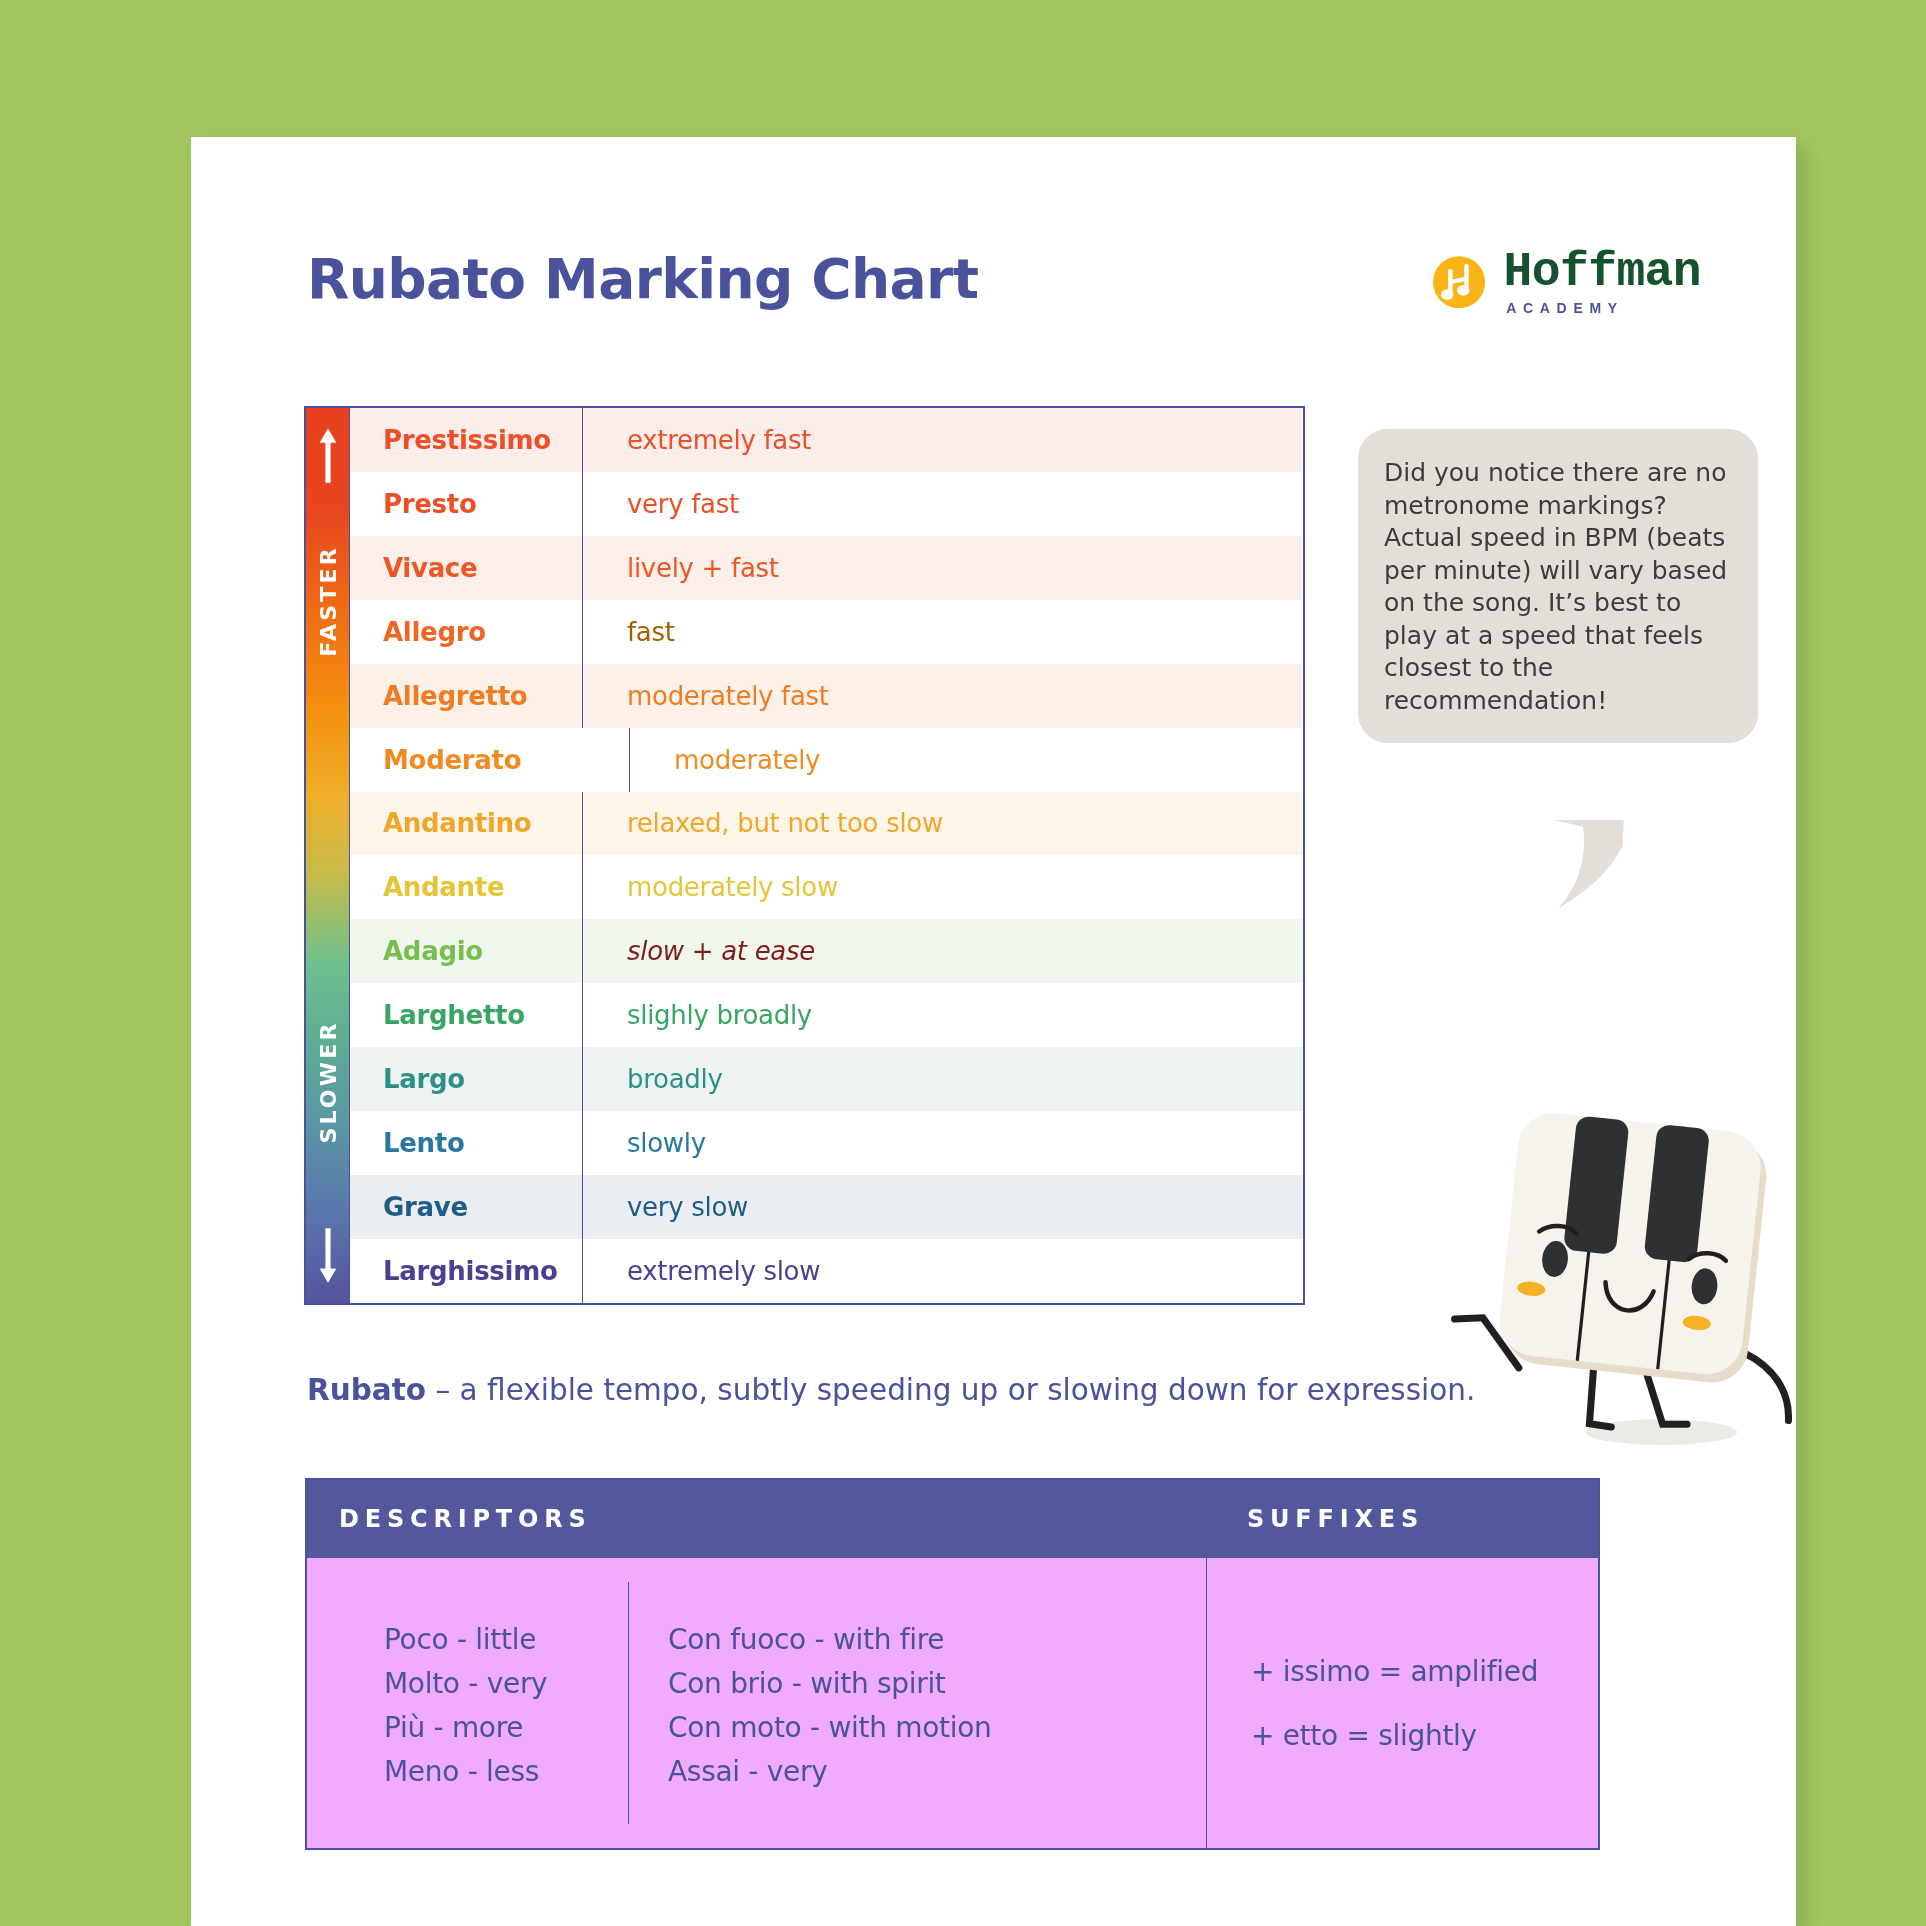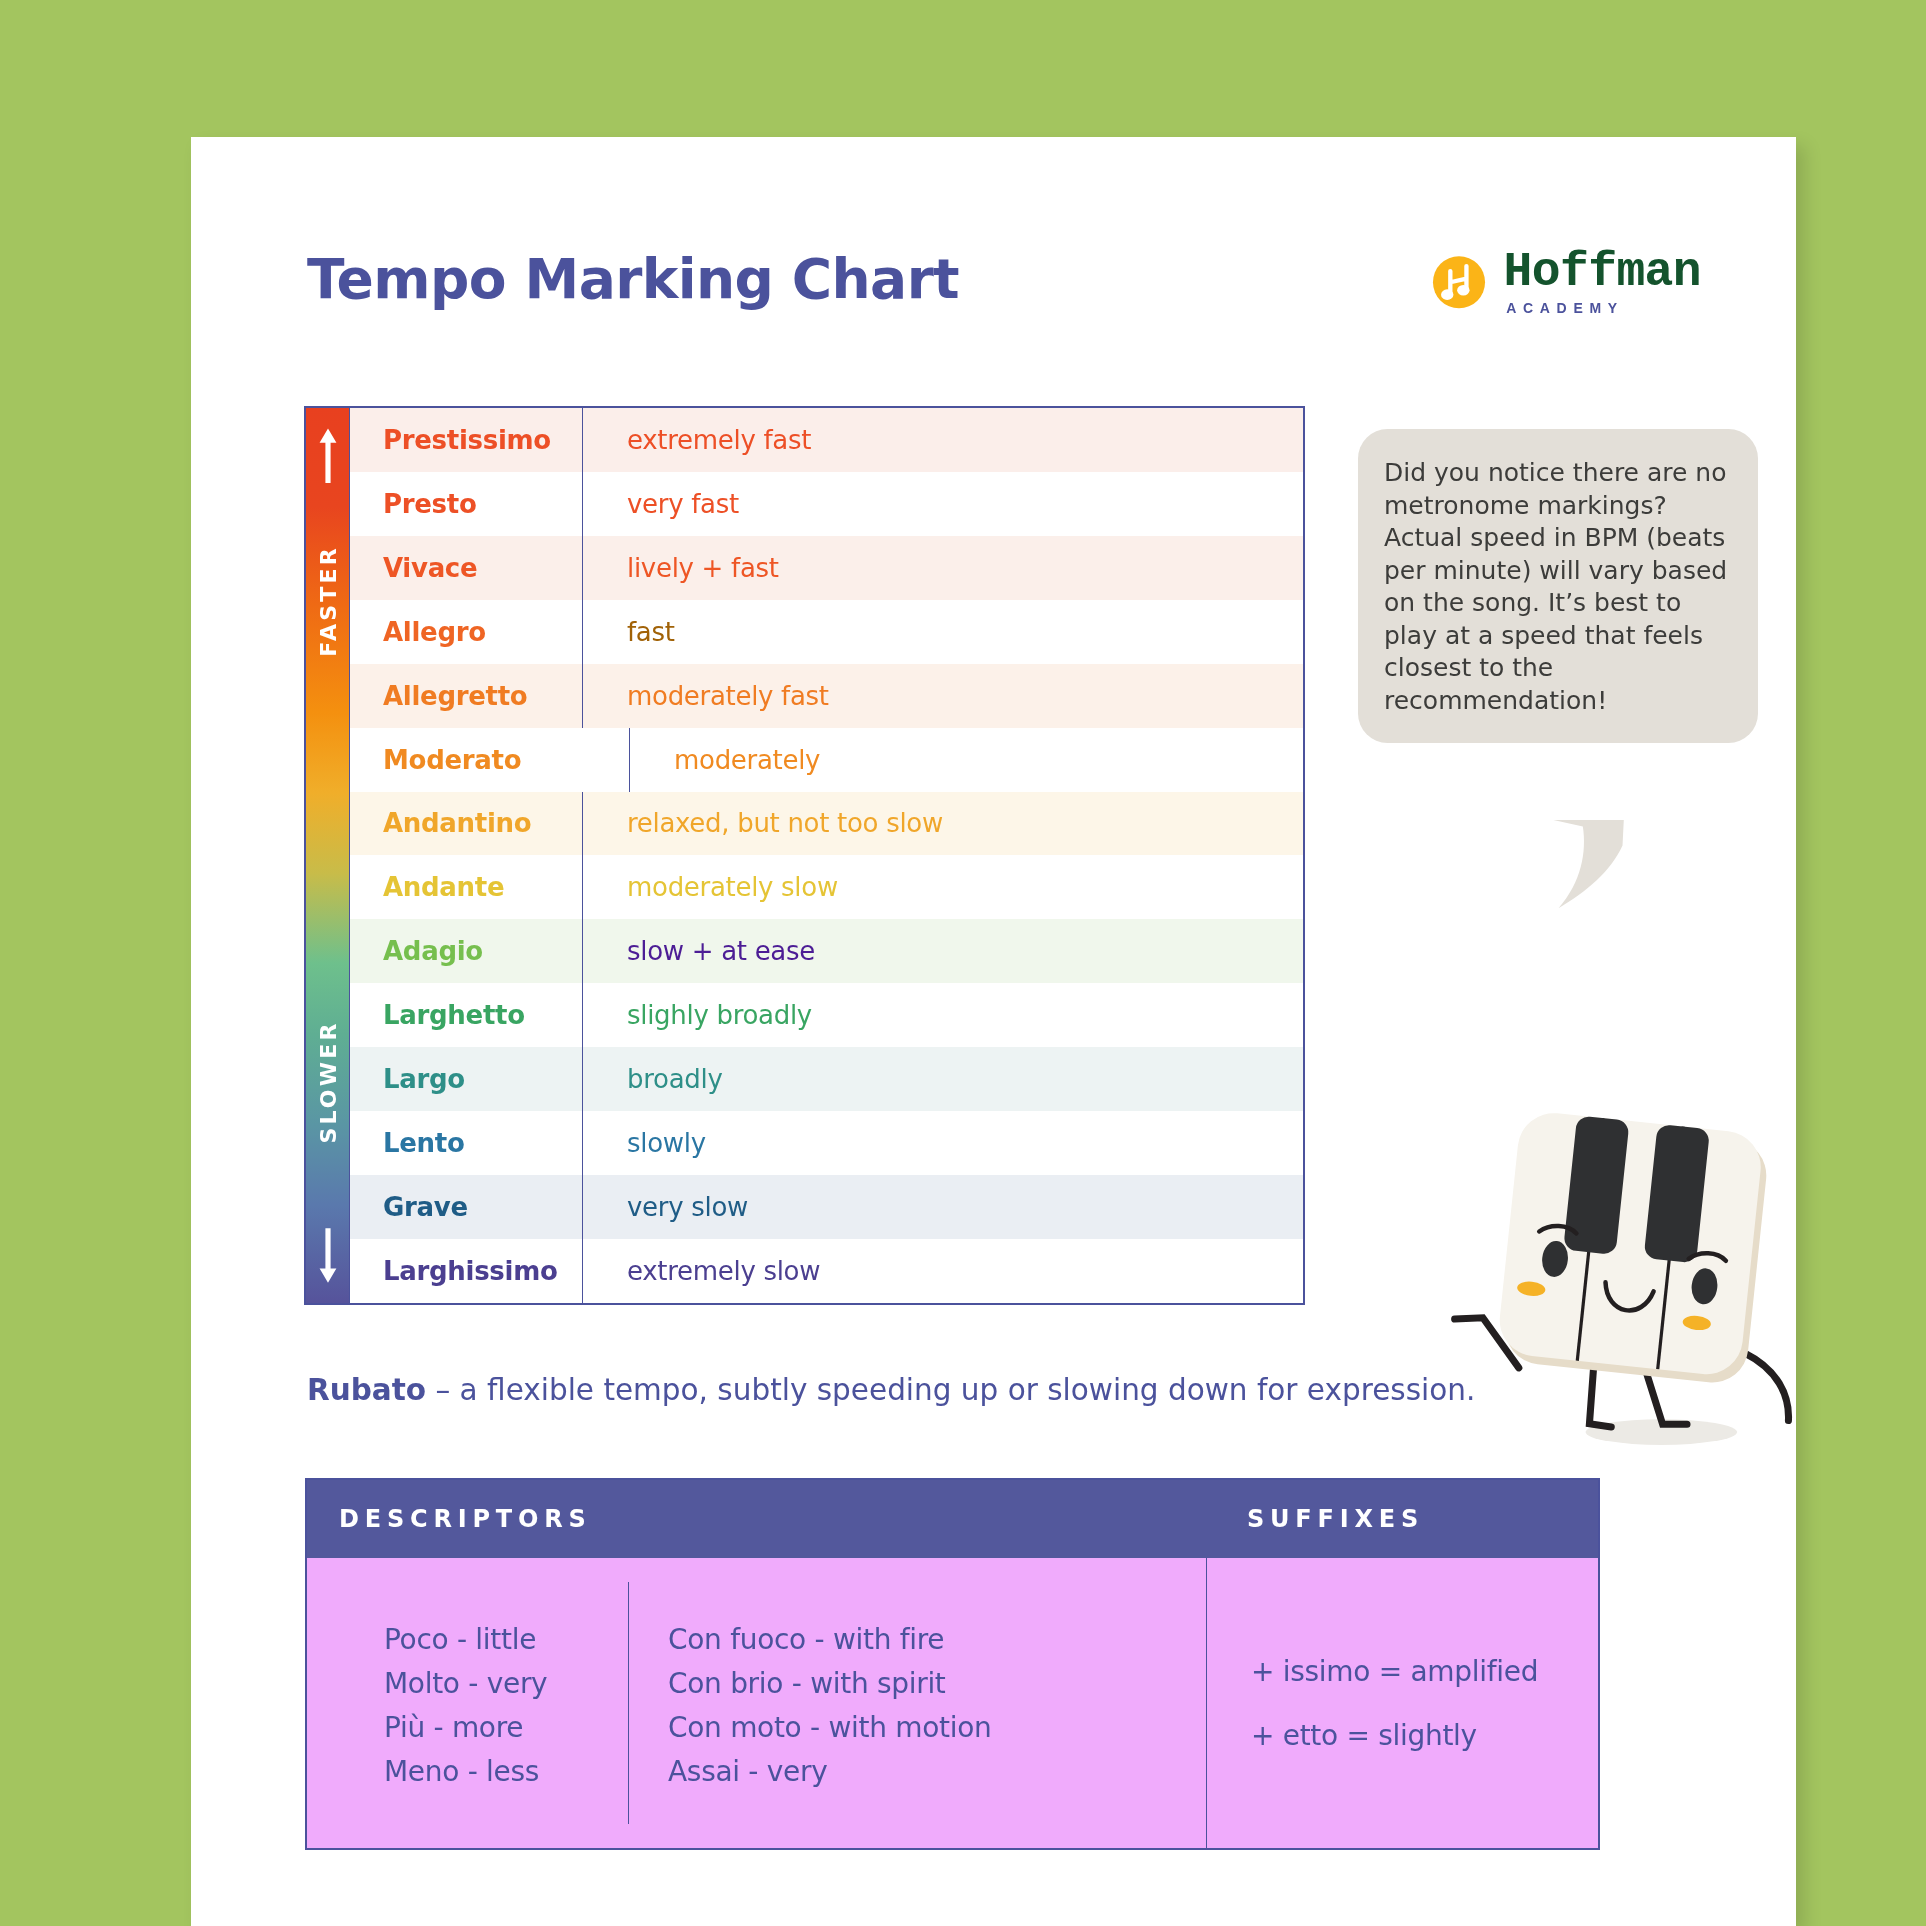--- a/index.html
+++ b/index.html
@@ -278,21 +278,21 @@
     color: #4b529c;
     white-space: nowrap;
     letter-spacing: -0.3px;
   }
 </style>
 </head>
 <body>
 
 <div id="page-sheet">
 
-  <div id="page-title">Tempo Marking Chart</div>
+  <div id="page-title">Rubato Marking Chart</div>
 
   <div id="brand-logo">
     <svg id="brand-mark" viewBox="0 0 100 100">
       <circle cx="50" cy="52" r="42" fill="#fbb417"></circle>
       <path d="M62 14 C69 18 72 24 70 31 C68 36 62 39 56 40 L56 20 Z" fill="#fbb417"></path>
       <path d="M36 34 L36 70 M36 52 L62 46 M62 26 L62 62" stroke="#ffffff" stroke-width="7" fill="none" stroke-linecap="round"></path>
       <ellipse cx="31" cy="72" rx="10" ry="8.5" fill="#ffffff"></ellipse>
       <ellipse cx="57" cy="65" rx="10" ry="8.5" fill="#ffffff"></ellipse>
     </svg>
     <div id="brand-text">
@@ -342,21 +342,21 @@
         <div class="tempo-row" style="background: rgb(253, 246, 232);">
           <div class="tempo-term" style="color: rgb(240, 166, 42);">Andantino</div>
           <div class="tempo-def" style="color: rgb(240, 166, 42);">relaxed, but not too slow</div>
         </div>
         <div class="tempo-row" style="background: rgb(255, 255, 255);">
           <div class="tempo-term" style="color: rgb(229, 196, 53);">Andante</div>
           <div class="tempo-def" style="color: rgb(229, 196, 53);">moderately slow</div>
         </div>
         <div class="tempo-row" style="background: rgb(240, 247, 236);">
           <div class="tempo-term" style="color: rgb(118, 191, 78);">Adagio</div>
-          <div class="tempo-def" style="color: #4c1d95;">slow + at ease</div>
+          <div class="tempo-def" style="color: #7f1d1d; font-style: italic;">slow + at ease</div>
         </div>
         <div class="tempo-row" style="background: rgb(255, 255, 255);">
           <div class="tempo-term" style="color: rgb(57, 165, 98);">Larghetto</div>
           <div class="tempo-def" style="color: rgb(57, 165, 98);">slighly broadly</div>
         </div>
         <div class="tempo-row" style="background: rgb(237, 243, 243);">
           <div class="tempo-term" style="color: rgb(46, 143, 136);">Largo</div>
           <div class="tempo-def" style="color: rgb(46, 143, 136);">broadly</div>
         </div>
         <div class="tempo-row" style="background: rgb(255, 255, 255);">

